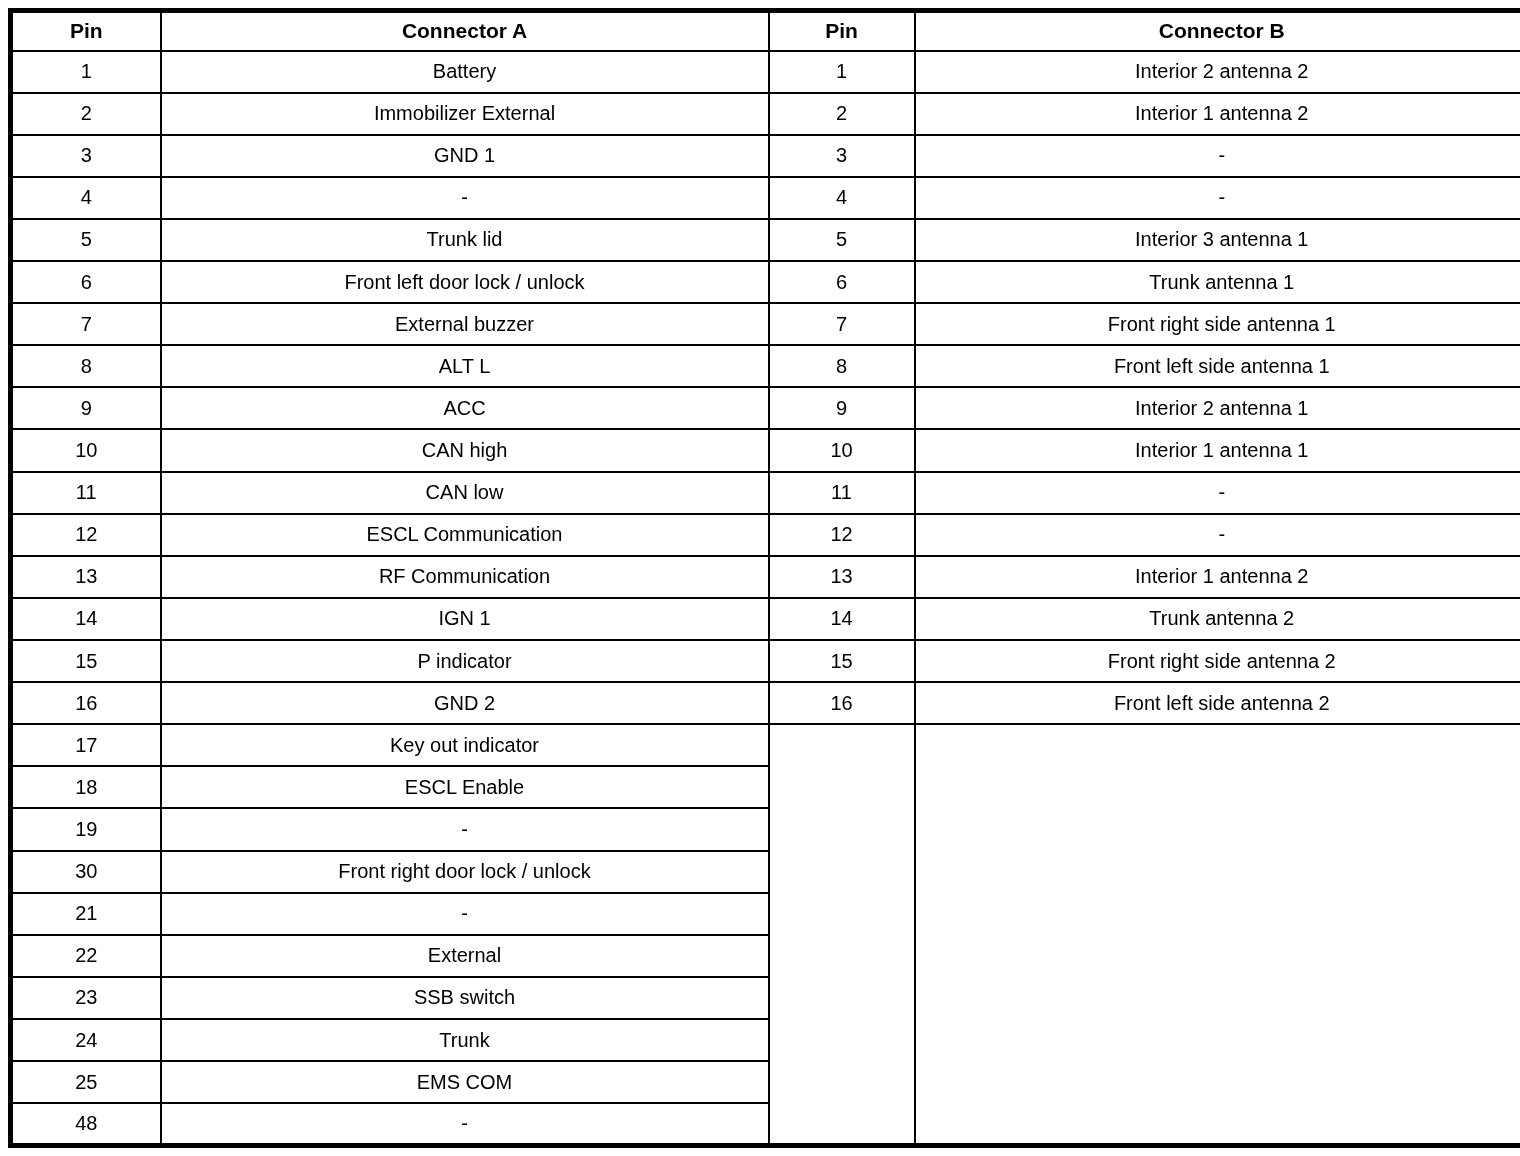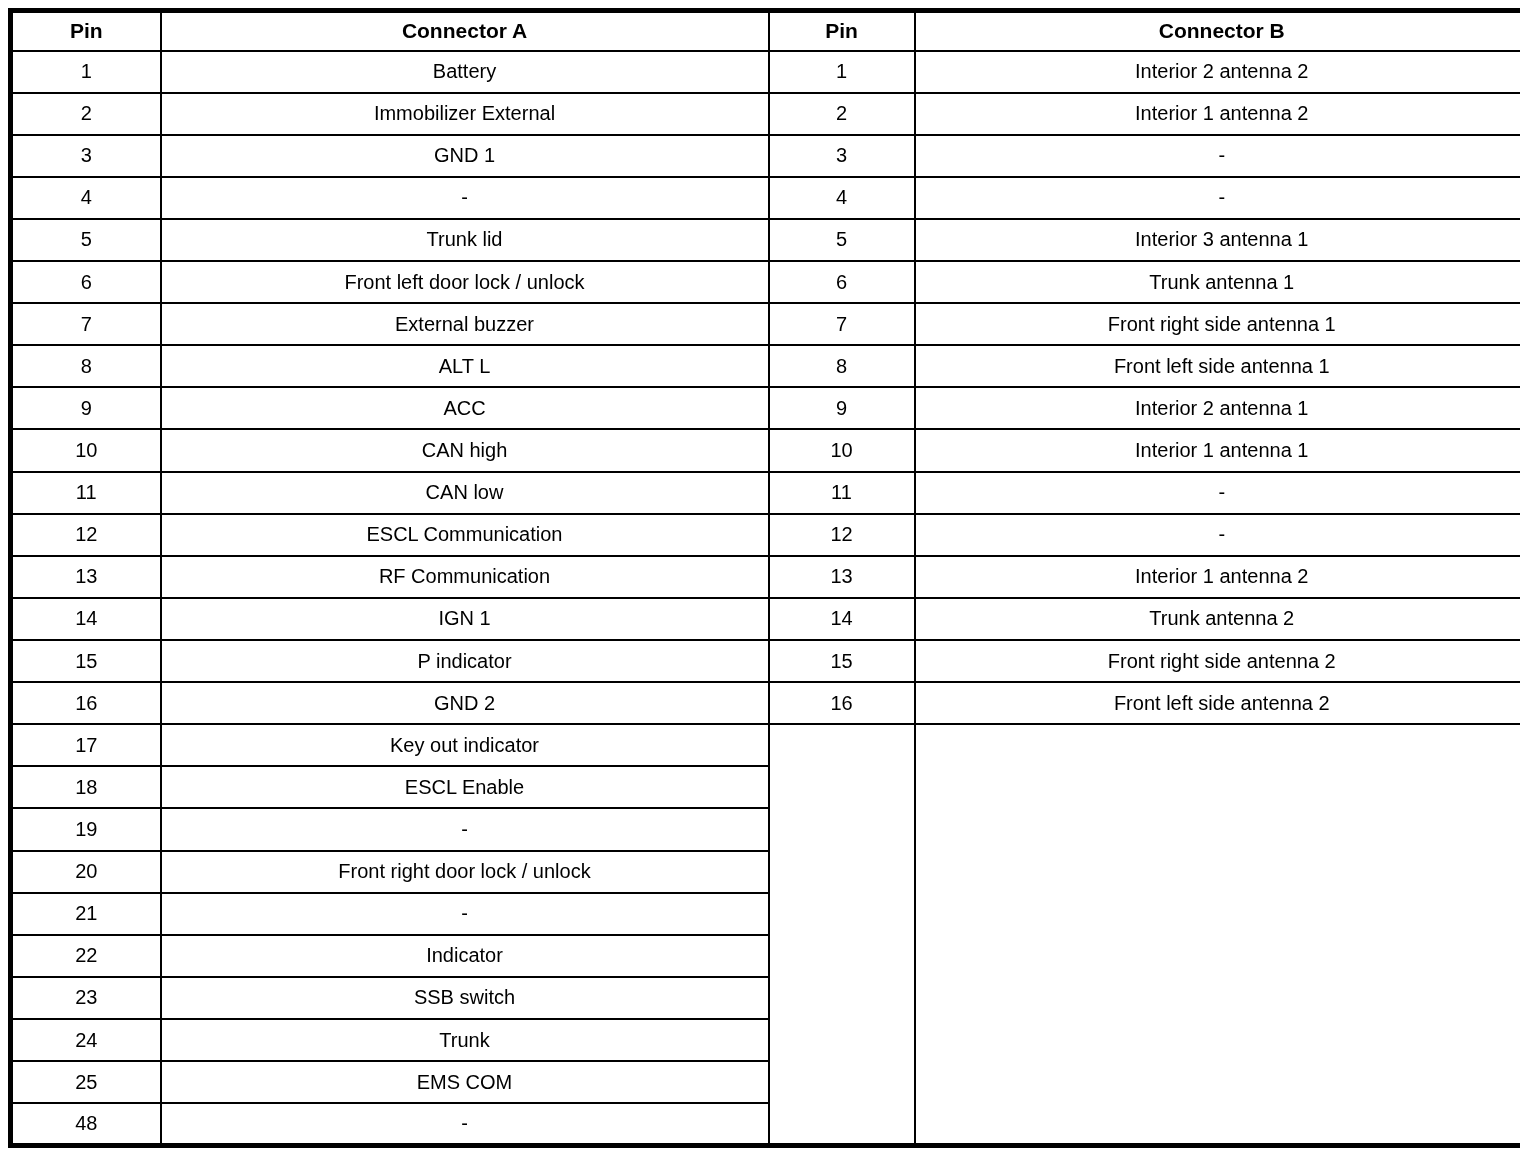--- a/index.html
+++ b/index.html
@@ -172,30 +172,30 @@
         </tr>
         <tr>
           <td>18</td>
           <td>ESCL Enable</td>
         </tr>
         <tr>
           <td>19</td>
           <td>-</td>
         </tr>
         <tr>
-          <td>20</td>
+          <td>30</td>
           <td>Front right door lock / unlock</td>
         </tr>
         <tr>
           <td>21</td>
           <td>-</td>
         </tr>
         <tr>
           <td>22</td>
-          <td>Indicator</td>
+          <td>External</td>
         </tr>
         <tr>
           <td>23</td>
           <td>SSB switch</td>
         </tr>
         <tr>
           <td>24</td>
           <td>Trunk</td>
         </tr>
         <tr>

